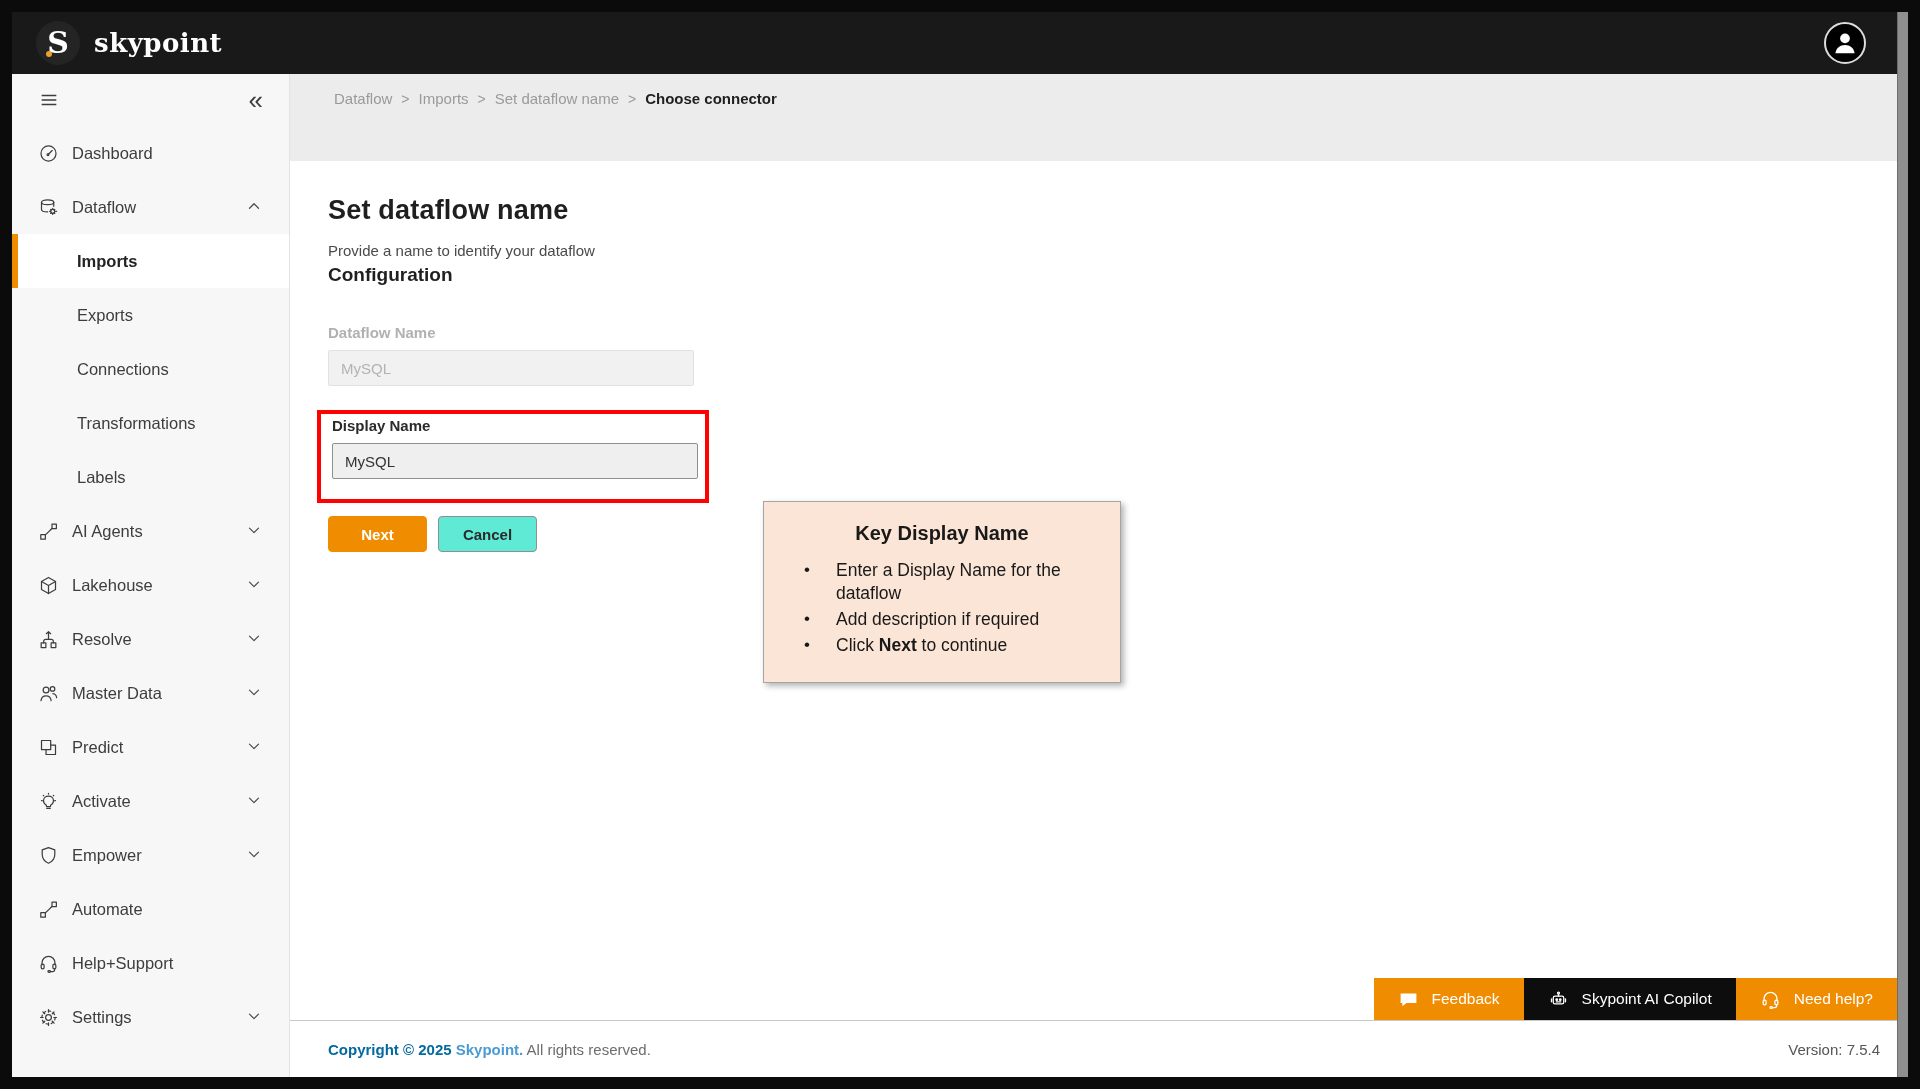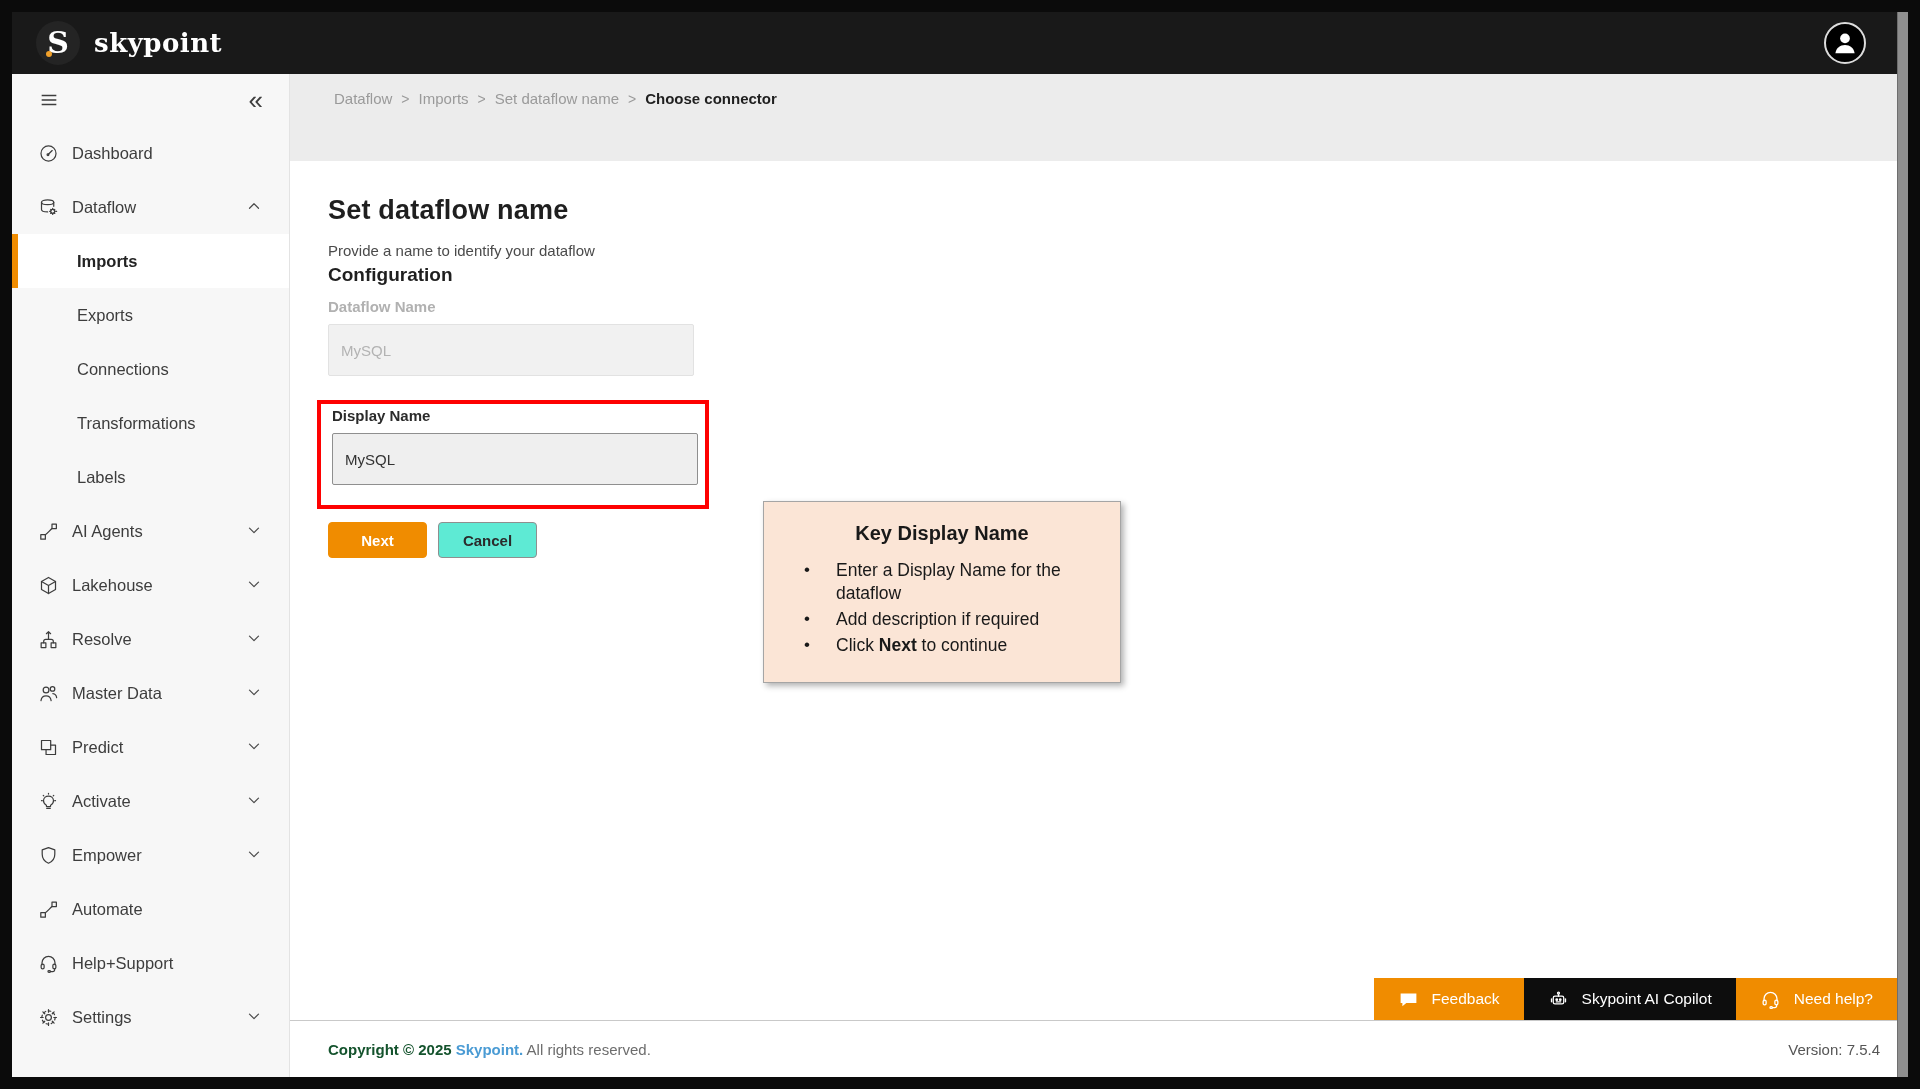--- a/index.html
+++ b/index.html
@@ -50,22 +50,22 @@
 
   .content { position:relative; flex:1; padding:34px 0 0 38px; }
   .page-title { font-size:27px; font-weight:700; color:#1f1f1f; letter-spacing:.2px; }
   .page-subtitle { font-size:15px; color:#4a4a4a; margin-top:16px; }
   .section-title { font-size:19px; font-weight:700; color:#1f1f1f; margin-top:5px; }
 
   .field-label { font-size:15px; font-weight:700; }
   .muted-label { color:#b1b1b1; }
   .dark-label { color:#2b2b2b; }
 
-  .dataflow-name-block { margin-top:12px; width:366px; }
-  .text-input { width:366px; height:52px; border:1px solid #dcdcdc; background:#f1f1f1; border-radius:2px; font-size:15px; padding:0 12px; color:#333; font-family:"Liberation Sans", sans-serif; margin-top:9px; }
+  .dataflow-name-block { margin-top:38px; width:366px; }
+  .text-input { width:366px; height:36px; border:1px solid #dcdcdc; background:#f1f1f1; border-radius:2px; font-size:15px; padding:0 12px; color:#333; font-family:"Liberation Sans", sans-serif; margin-top:9px; }
   .text-input:disabled { color:#b3b3b3; border-color:#e2e2e2; background:#f1f1f1; }
   .text-input.editable { border:1px solid #8f8f8f; background:#efefef; color:#333; }
 
   .highlight-box { margin-top:24px; margin-left:-11px; width:392px; border:4px solid #fe0101; padding:3px 11px 20px 11px; background:#fff; }
   .desc-area { width:366px; height:122px; border:1px solid #8f8f8f; background:#fff; border-radius:2px; margin-top:9px; resize:both; font-family:"Liberation Sans", sans-serif; font-size:15px; padding:8px 10px; color:#333; display:block; }
   .desc-block { margin-top:16px; }
 
   .btn-row { margin-top:13px; display:flex; gap:11px; }
   .btn { height:36px; min-width:99px; border-radius:4px; font-size:15px; font-weight:700; cursor:pointer; display:flex; align-items:center; justify-content:center; padding:0 18px; font-family:"Liberation Sans", sans-serif; }
   .btn-primary { background:#f08c00; color:#fff; border:1px solid #f08c00; }
@@ -83,21 +83,21 @@
   .quick-actions { position:absolute; right:11px; bottom:57px; display:flex; z-index:20; }
   .qa-btn { height:42px; display:flex; align-items:center; gap:12px; padding:0 24px; font-size:15.5px; font-weight:400; color:#fff; cursor:pointer; }
   .qa-orange { background:#f08c00; }
   .qa-black { background:#0d0d0d; }
   .qa-btn .qic { width:22px; height:22px; display:flex; align-items:center; justify-content:center; }
   .qa-btn .qic svg { width:21px; height:21px; stroke:#fff; stroke-width:1.5; fill:none; stroke-linecap:round; stroke-linejoin:round; }
 
   
   .app-footer { height:57px; flex:0 0 auto; border-top:1px solid #c9c9c9; background:#fff; display:flex; align-items:center; padding:0 28px 0 38px; font-size:15px; position:relative; z-index:10; }
   .copyright { color:#6d6d6d; }
-  .copyright .bold-dark { font-weight:700; color:#14532d; }
+  .copyright .bold-dark { font-weight:700; color:#0369a1; }
   .copyright .brand-link { font-weight:700; color:#4a9bd4; cursor:pointer; }
   .footer-spacer { flex:1; }
   .version { color:#555; }
 </style>
 </head>
 <body>
 
 <div class="frame">
 
   <div class="app-header">

